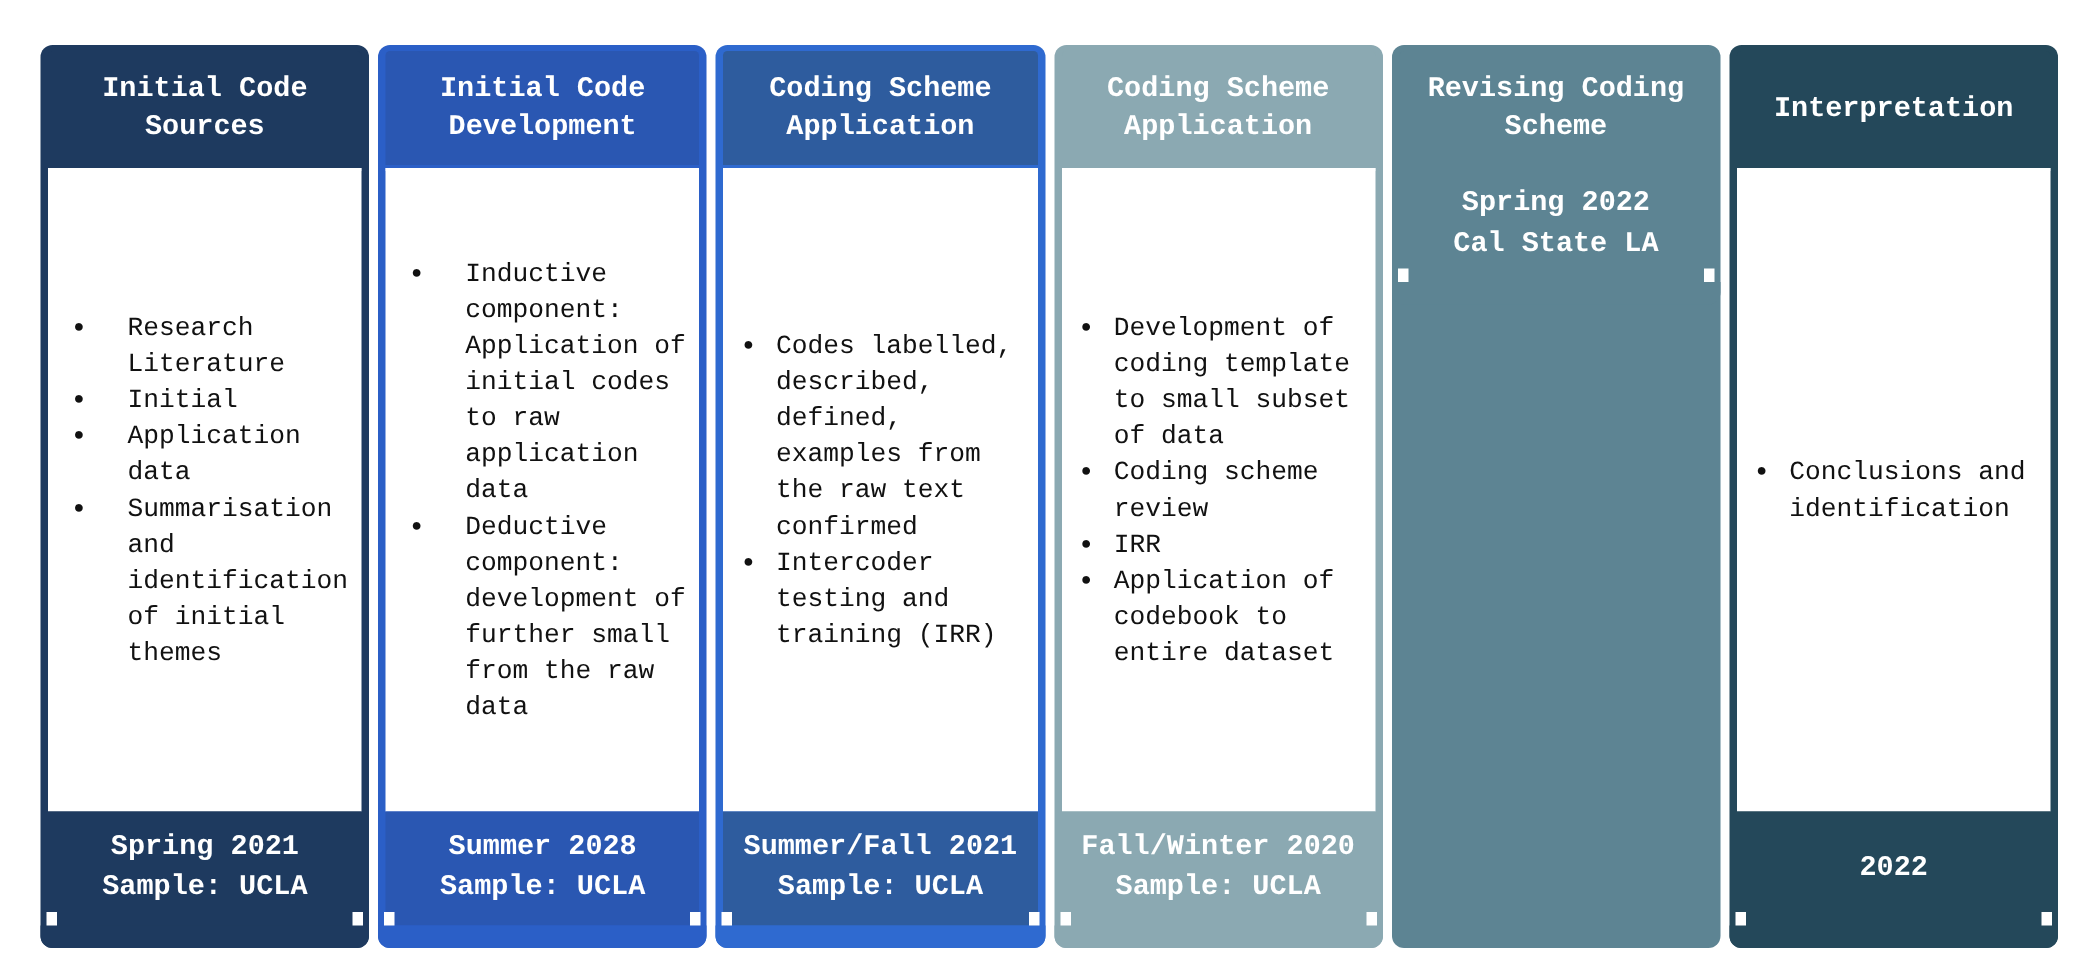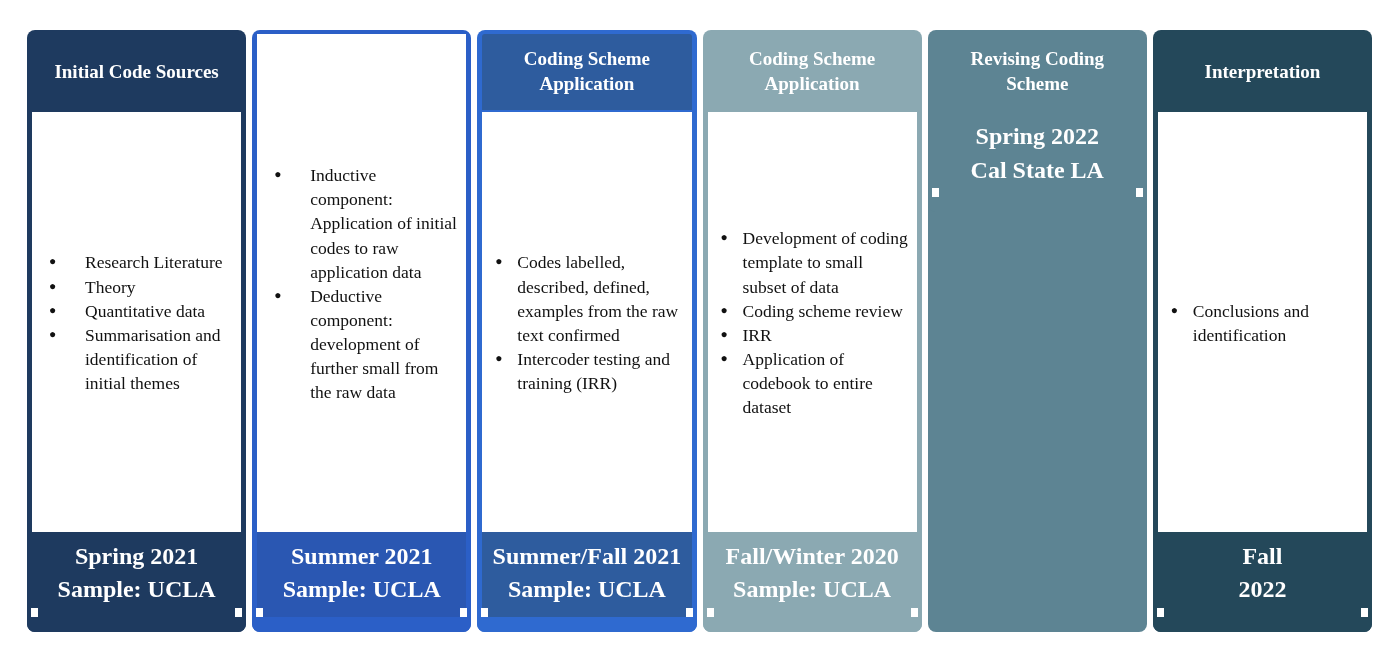--- a/index.html
+++ b/index.html
@@ -1,20 +1,20 @@
 <!DOCTYPE html>
 <html><head>
 <meta charset="utf-8">
 <style>
   html,body { margin:0; padding:0; background:#ffffff; }
   .canvas {
     position:relative;
     width:1398px; height:648px;
     background:#ffffff;
-    font-family:Liberation Serif, serif;
+    font-family:Liberation Mono, monospace;
     overflow:hidden;
   }
   .columns {
     position:absolute; left:27px; top:30px; width:1345px; height:602px;
     display:flex; gap:6px;
   }
   .column {
     flex:1 1 0;
     display:flex; flex-direction:column;
     box-sizing:border-box;
@@ -62,24 +62,24 @@
     font-size:12px;
     color:#111111;
   }
   .column.wide-bullets .col-body ul { padding-left:17px; }
   .column.wide-bullets .col-body li { padding-left:36px; }
   .col-footer {
     position:relative;
     background:var(--theme);
     color:#ffffff;
     min-height:76px;
-    display:flex; flex-direction:column; justify-content:flex-end;
+    display:flex; flex-direction:column; justify-content:center;
     text-align:center;
     font-weight:bold;
-    font-size:24px;
+    font-size:19px;
     line-height:1.4;
     padding:8px 6px 10px 6px;
     box-sizing:border-box;
   }
   .col-strip {
     position:relative;
     height:15px;
     margin:0 -5px;
     background:var(--border);
     border-radius:0 0 8px 8px;
@@ -97,41 +97,42 @@
 </head>
 <body>
 
 <div class="canvas">
   <div class="columns">
   <div class="column wide-bullets" style="--theme: #1E3A5F; --border: #1E3A5F;">
     <div class="col-header">Initial Code Sources</div>
     <div class="col-body">
       <ul>
             <li>Research Literature</li>
-            <li>Theory</li>
-            <li>Quantitative data</li>
+            <li>Initial</li>
+            <li>Application data</li>
             <li>Summarisation and identification of initial themes</li>
           </ul>
     </div>
     <div class="col-footer">
           <div>Spring 2021</div>
           <div>Sample: UCLA</div>
         </div>
     <div class="col-strip"></div>
   </div>
 
   <div class="column wide-bullets" style="--theme: #2A57B2; --border: #2B5FC7;">
+    <div class="col-header">Initial Code Development</div>
     <div class="col-body">
       <ul>
             <li>Inductive component: Application of initial codes to raw application data</li>
             <li>Deductive component: development of further small from the raw data</li>
           </ul>
     </div>
     <div class="col-footer">
-          <div>Summer 2021</div>
+          <div>Summer 2028</div>
           <div>Sample: UCLA</div>
         </div>
     <div class="col-strip"></div>
   </div>
 
   <div class="column" style="--theme: #2E5C9E; --border: #2F6AD0;">
     <div class="col-header">Coding Scheme Application</div>
     <div class="col-body">
       <ul>
             <li>Codes labelled, described, defined, examples from the raw text confirmed</li>
@@ -172,19 +173,18 @@
   </div>
 
   <div class="column" style="--theme: #24485A; --border: #24485A;">
     <div class="col-header">Interpretation</div>
     <div class="col-body">
       <ul>
             <li>Conclusions and identification</li>
           </ul>
     </div>
     <div class="col-footer">
-          <div>Fall</div>
           <div>2022</div>
         </div>
     <div class="col-strip"></div>
   </div>
 </div>
 </div>
 
 </body></html>

